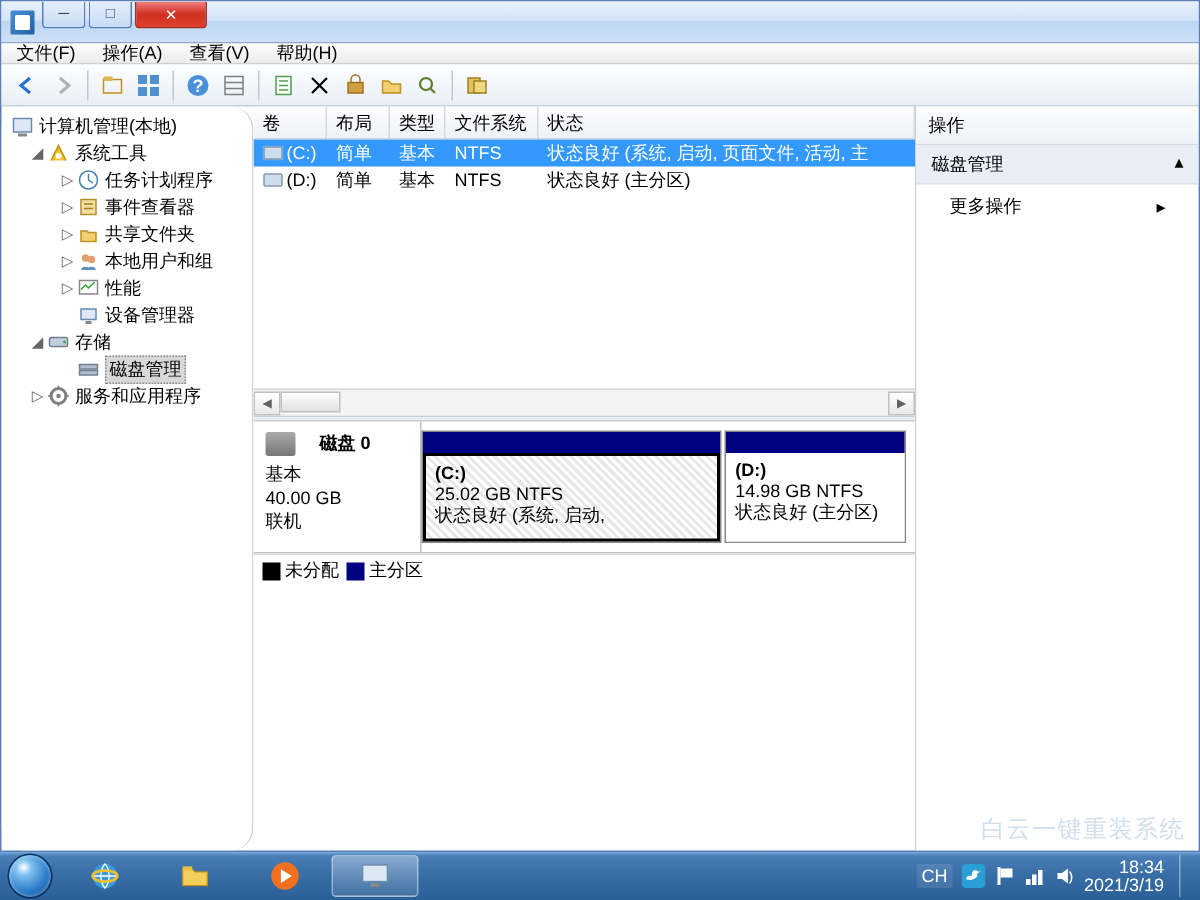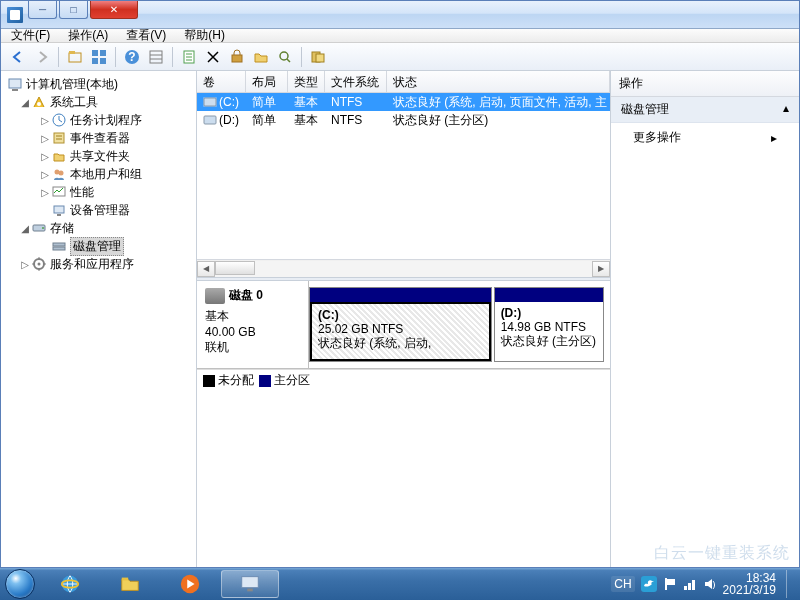--- a/index.html
+++ b/index.html
@@ -17,21 +17,21 @@
 .winbtn.max { background: linear-gradient(to bottom,#e6effb,#c6dbf4); }
 
 .menubar { height: 14px; background: linear-gradient(to bottom,#fcfcfc,#ececec); border-bottom: 1px solid #d0d0d0; display: flex; align-items: center; padding-left: 6px; gap: 10px; }
 .menubar span { padding: 2px 4px; }
 
 .toolbar { height: 28px; background: linear-gradient(to bottom,#fcfdff,#e9eff7); border-bottom: 1px solid #c8d0da; display: flex; align-items: center; padding-left: 6px; gap: 2px; }
 .tbtn { width: 22px; height: 22px; display: flex; align-items: center; justify-content: center; border: 1px solid transparent; }
 .tsep { width: 1px; height: 20px; background: #c0c8d4; margin: 0 3px; }
 
 .body3 { flex: 1; display: flex; overflow: hidden; }
-.tree { width: 196px; border-right: 1px solid #c8d0da; padding: 4px 2px; overflow: auto; background:#fff; }
+.tree { width: 168px; border-right: 1px solid #c8d0da; padding: 4px 2px; overflow: auto; background:#fff;border-radius:15px; }
 .tree .node { display: flex; align-items: center; height: 18px; padding-left: 4px; white-space: nowrap; }
 .tree .tw { width: 12px; text-align: center; color: #666; font-size: 10px; }
 .tree .nicon { width: 16px; height: 16px; margin-right: 3px; display:inline-flex; align-items:center; justify-content:center; }
 .tree .lvl1 { padding-left: 16px; }
 .tree .lvl2 { padding-left: 36px; }
 .tree .sel { background: #d8d8d8; border:1px dotted #888; }
 
 .mid { flex: 1; display: flex; flex-direction: column; border-right: 1px solid #c8d0da; overflow:hidden;}
 .vollist { height: 206px; display:flex; flex-direction:column; }
 .vhdr { display: flex; background: linear-gradient(to bottom,#fdfdfe,#eef1f6); border-bottom: 1px solid #d4d8df; height: 22px; }
@@ -43,21 +43,21 @@
 .vscroll { height:18px; background:#f0f0f0; border-top:1px solid #d4d8df; display:flex; align-items:center; }
 .vscroll .sar{width:18px;height:16px;border:1px solid #c0c0c0;background:linear-gradient(#fff,#e8e8e8);display:flex;align-items:center;justify-content:center;font-size:8px;color:#606060;}
 .vscroll .strk{flex:1;background:#f4f4f4;height:16px;position:relative;}
 .vscroll .sthm{position:absolute;left:0;width:40px;height:14px;top:0;border:1px solid #c0c0c0;background:linear-gradient(#fff,#e0e0e0);}
 
 .splitter{height:4px;background:#e8edf4;border-top:1px solid #c8d0da;border-bottom:1px solid #c8d0da;}
 
 .diskmap { flex:1; overflow:auto; padding:0; }
 .diskrow { display:flex; border-bottom:1px solid #c0c0c0; min-height:88px; }
 .diskinfo { width:112px; padding:6px 8px; border-right:1px solid #c0c0c0; }
-.diskinfo .dh { display:flex; align-items:center; font-weight:bold; margin-bottom:4px; gap:4px;}
+.diskinfo .dh { display:flex; align-items:center; font-weight:bold; margin-bottom:4px; gap:16px;}
 .diskinfo .di { width:20px; height:16px; background:#888; border-radius:2px;}
 .diskparts { flex:1; display:flex; padding:6px 4px 6px 0; gap:0; }
 .part { border:1px solid #888; margin-right:2px; display:flex; flex-direction:column; }
 .part .pbar { height:14px; background:#000080; }
 .part .pbody { flex:1; padding:4px 6px; background:#fff; font-size:11px; line-height:14px;}
 .part.sel .pbar { background:#000080; }
 .part.sel .pbody { background: repeating-linear-gradient(45deg,#fff,#fff 2px,#e8e8e8 2px,#e8e8e8 4px); border:2px solid #000; }
 .part .pn{font-weight:bold;}
 .legend { height:22px; display:flex; align-items:center; padding-left:6px; gap:5px; border-top:1px solid #ddd;}
 .legend .sw { width:12px; height:12px; display:inline-block; margin-right:3px; vertical-align:middle;}

